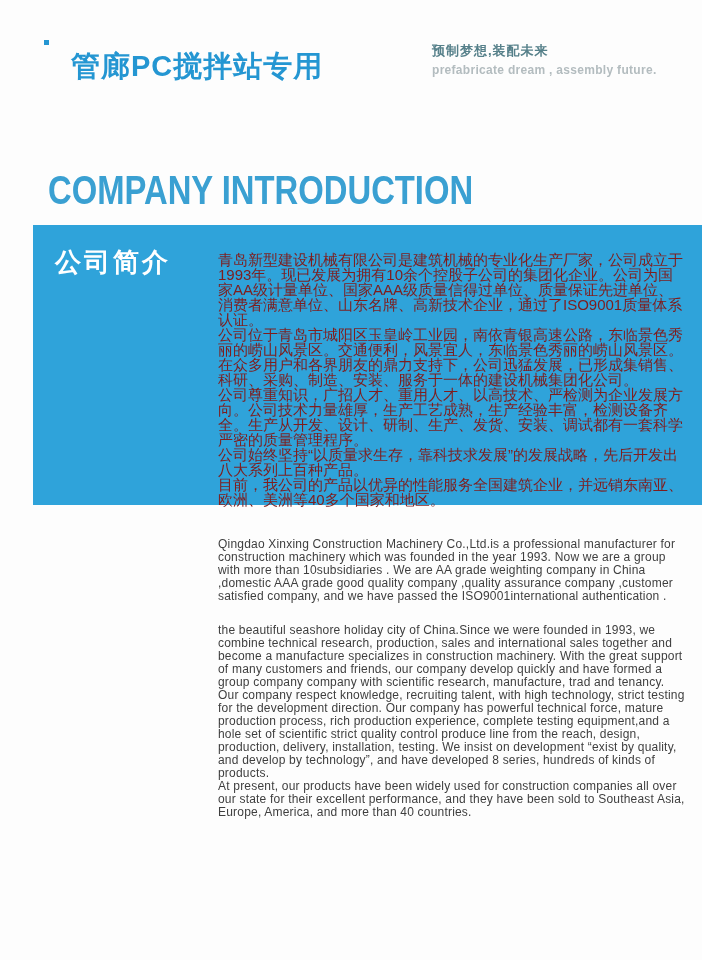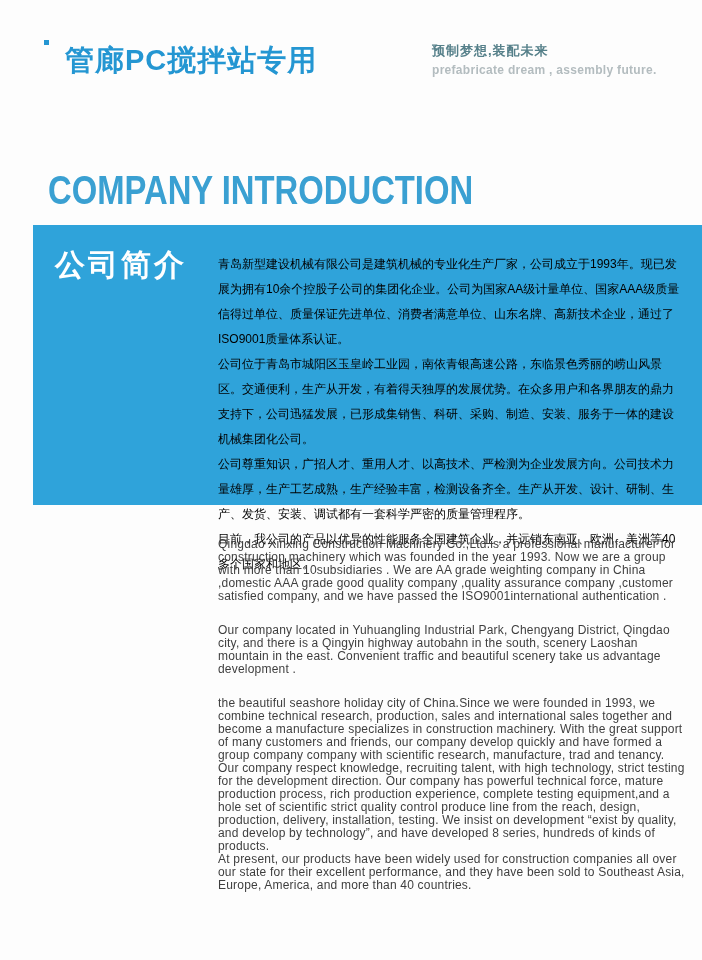--- a/index.html
+++ b/index.html
@@ -2,39 +2,39 @@
 <html><head>
 <meta charset="utf-8">
 <style>
   html,body{margin:0;padding:0;background:#ffffff;}
   .page{
     position:relative;width:702px;height:960px;background:#fdfdfd;
     font-family:"Liberation Sans", sans-serif;overflow:hidden;
   }
   .accent-sq{position:absolute;left:44px;top:40px;width:5px;height:5px;background:#2496d2;}
   .title{
-    position:absolute;left:55px;top:31px;margin:10px;
+    position:absolute;left:55px;top:31px;margin:16px;
     font-size:29px;font-weight:bold;color:#2496d2;letter-spacing:1px;white-space:nowrap;
   }
   .tagline{position:absolute;left:432px;top:42px;}
   .tagline-cn{font-size:13px;font-weight:bold;color:#56808a;letter-spacing:1px;}
   .tagline-en{font-size:12px;color:#b3bcbf;margin-top:3px;letter-spacing:0.3px;font-weight:bold;}
   .section-heading{
     position:absolute;left:48px;top:168px;margin:0;
     font-size:40px;font-weight:bold;color:#3aa0d2;
     transform:scaleX(0.82);transform-origin:left top;white-space:nowrap;
   }
   .blue-box{position:absolute;left:33px;top:225px;width:669px;height:280px;background:#2fa3da;}
   .box-title{
     position:absolute;left:22px;top:20px;margin:0;
-    font-size:30px;font-weight:bold;color:#ffffff;letter-spacing:3px;white-space:nowrap;
+    font-size:26px;font-weight:bold;color:#ffffff;letter-spacing:3px;white-space:nowrap;
   }
   .cn-text{
     position:absolute;left:185px;top:27px;width:467px;
-    color:#000000;font-size:12px;line-height:25px;
+    color:#7f1d1d;font-size:15px;line-height:15px;
   }
   .cn-text p{margin:0;}
   .en-text{
     position:absolute;left:218px;top:538px;width:470px;
     color:#3e3e3e;font-size:12px;line-height:13px;letter-spacing:0.2px;
   }
   .en-text p{margin:0;}
   .en-text p.gap{margin-bottom:21px;}
 </style>
 </head>
@@ -50,27 +50,27 @@
     <div class="tagline-cn">预制梦想,装配未来</div>
     <div class="tagline-en">prefabricate dream , assembly future.</div>
   </div>
 
   <h2 class="section-heading">COMPANY INTRODUCTION</h2>
 
   <section class="blue-box">
     <div class="box-title">公司简介</div>
     <div class="cn-text">
       <p>青岛新型建设机械有限公司是建筑机械的专业化生产厂家，公司成立于1993年。现已发展为拥有10余个控股子公司的集团化企业。公司为国家AA级计量单位、国家AAA级质量信得过单位、质量保证先进单位、消费者满意单位、山东名牌、高新技术企业，通过了ISO9001质量体系认证。</p>
-      <p>公司位于青岛市城阳区玉皇岭工业园，南依青银高速公路，东临景色秀丽的崂山风景区。交通便利，生产从开发，有着得天独厚的发展优势。在众多用户和各界朋友的鼎力支持下，公司迅猛发展，已形成集销售、科研、采购、制造、安装、服务于一体的建设机械集团化公司。</p>
+      <p>公司位于青岛市城阳区玉皇岭工业园，南依青银高速公路，东临景色秀丽的崂山风景区。交通便利，风景宜人，东临景色秀丽的崂山风景区。在众多用户和各界朋友的鼎力支持下，公司迅猛发展，已形成集销售、科研、采购、制造、安装、服务于一体的建设机械集团化公司。</p>
       <p>公司尊重知识，广招人才、重用人才、以高技术、严检测为企业发展方向。公司技术力量雄厚，生产工艺成熟，生产经验丰富，检测设备齐全。生产从开发、设计、研制、生产、发货、安装、调试都有一套科学严密的质量管理程序。</p>
+      <p>公司始终坚持“以质量求生存，靠科技求发展”的发展战略，先后开发出八大系列上百种产品。</p>
       <p>目前，我公司的产品以优异的性能服务全国建筑企业，并远销东南亚、欧洲、美洲等40多个国家和地区。</p>
     </div>
   </section>
 
   <div class="en-text">
     <p class="gap">Qingdao Xinxing Construction Machinery Co.,Ltd.is a professional manufacturer for construction machinery which was founded in the year 1993. Now we are a group with more than 10subsidiaries . We are AA grade weighting company in China ,domestic AAA grade good quality company ,quality assurance company ,customer satisfied company, and we have passed the ISO9001international authentication .</p>
-    <p class="gap">Our company located in Yuhuangling Industrial Park, Chengyang District, Qingdao city, and there is a Qingyin highway autobahn in the south, scenery Laoshan mountain in the east. Convenient traffic and beautiful scenery take us advantage development .</p>
     <p>the beautiful seashore holiday city of China.Since we were founded in 1993, we combine technical research, production, sales and international sales together and become a manufacture specializes in construction machinery. With the great support of many customers and friends, our company develop quickly and have formed a group company company with scientific research, manufacture, trad and tenancy.</p>
     <p>Our company respect knowledge, recruiting talent, with high technology, strict testing for the development direction. Our company has powerful technical force, mature production process, rich production experience, complete testing equipment,and a hole set of scientific strict quality control produce line from the reach, design, production, delivery, installation, testing. We insist on development “exist by quality, and develop by technology”, and have developed 8 series, hundreds of kinds of products.</p>
     <p>At present, our products have been widely used for construction companies all over our state for their excellent performance, and they have been sold to Southeast Asia, Europe, America, and more than 40 countries.</p>
   </div>
 
 </div>
 
 </body></html>

